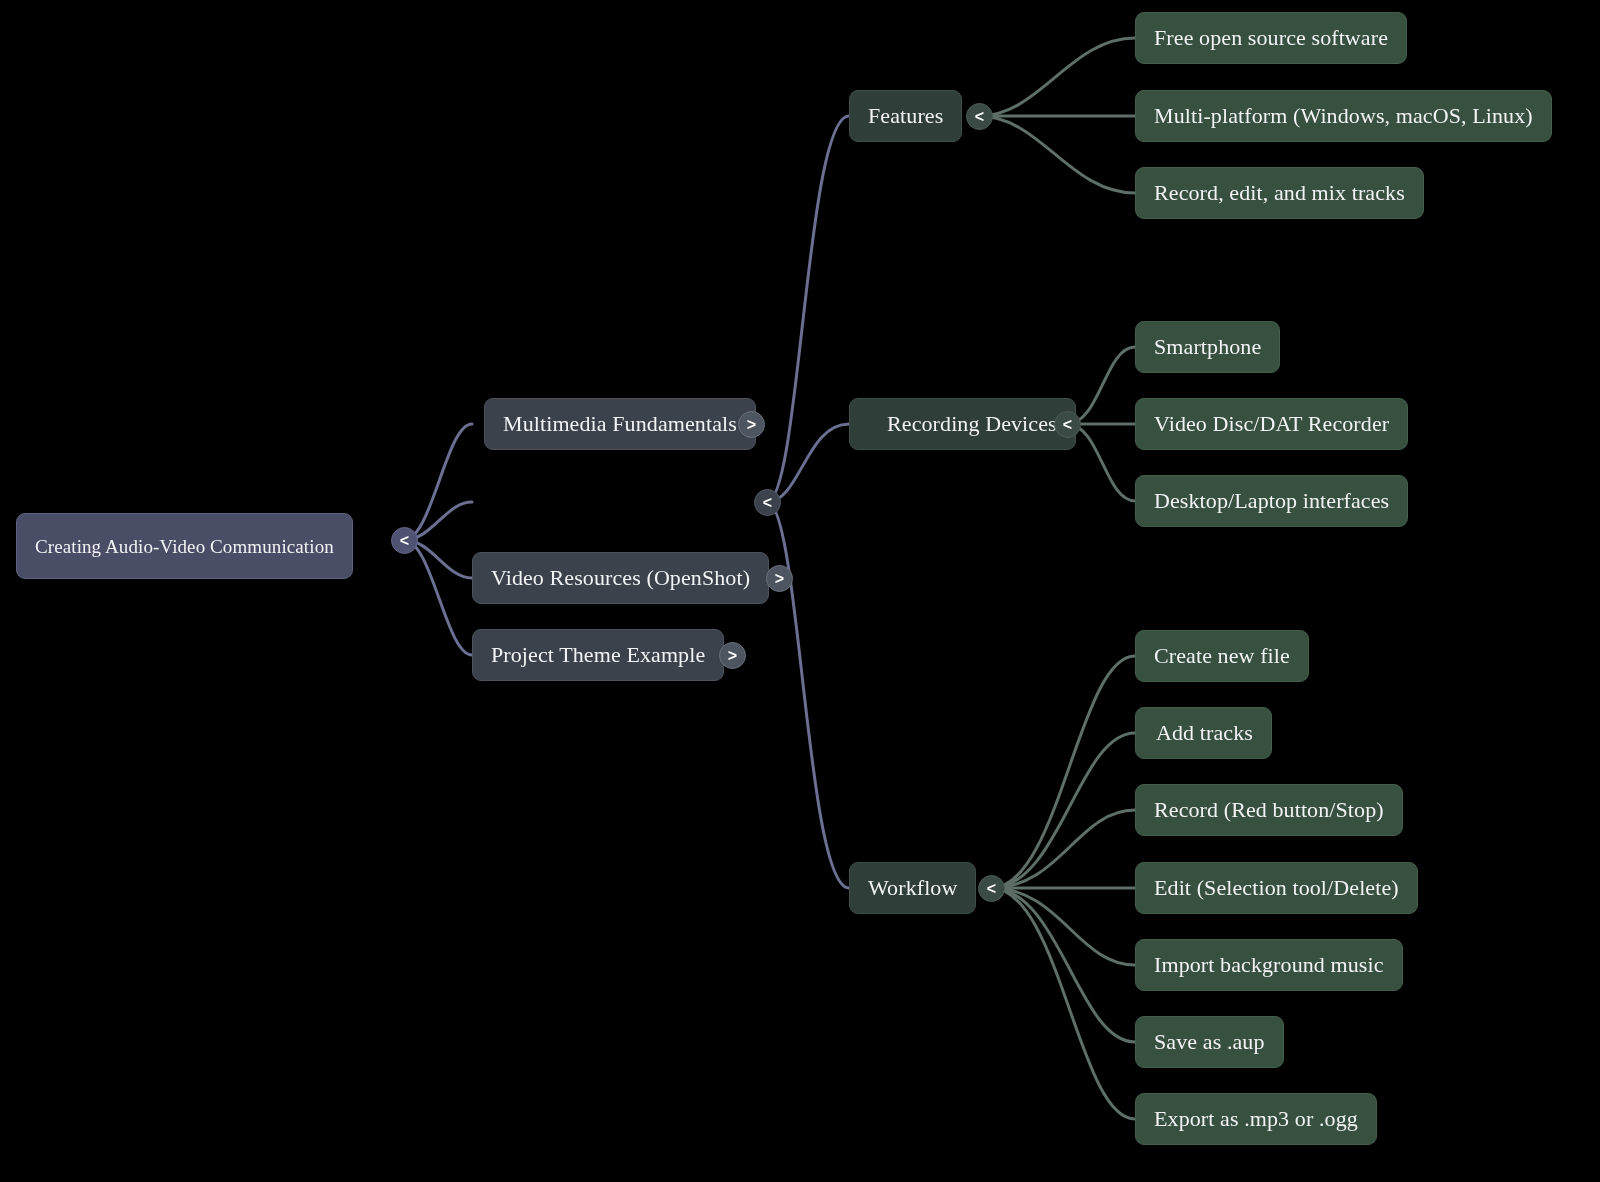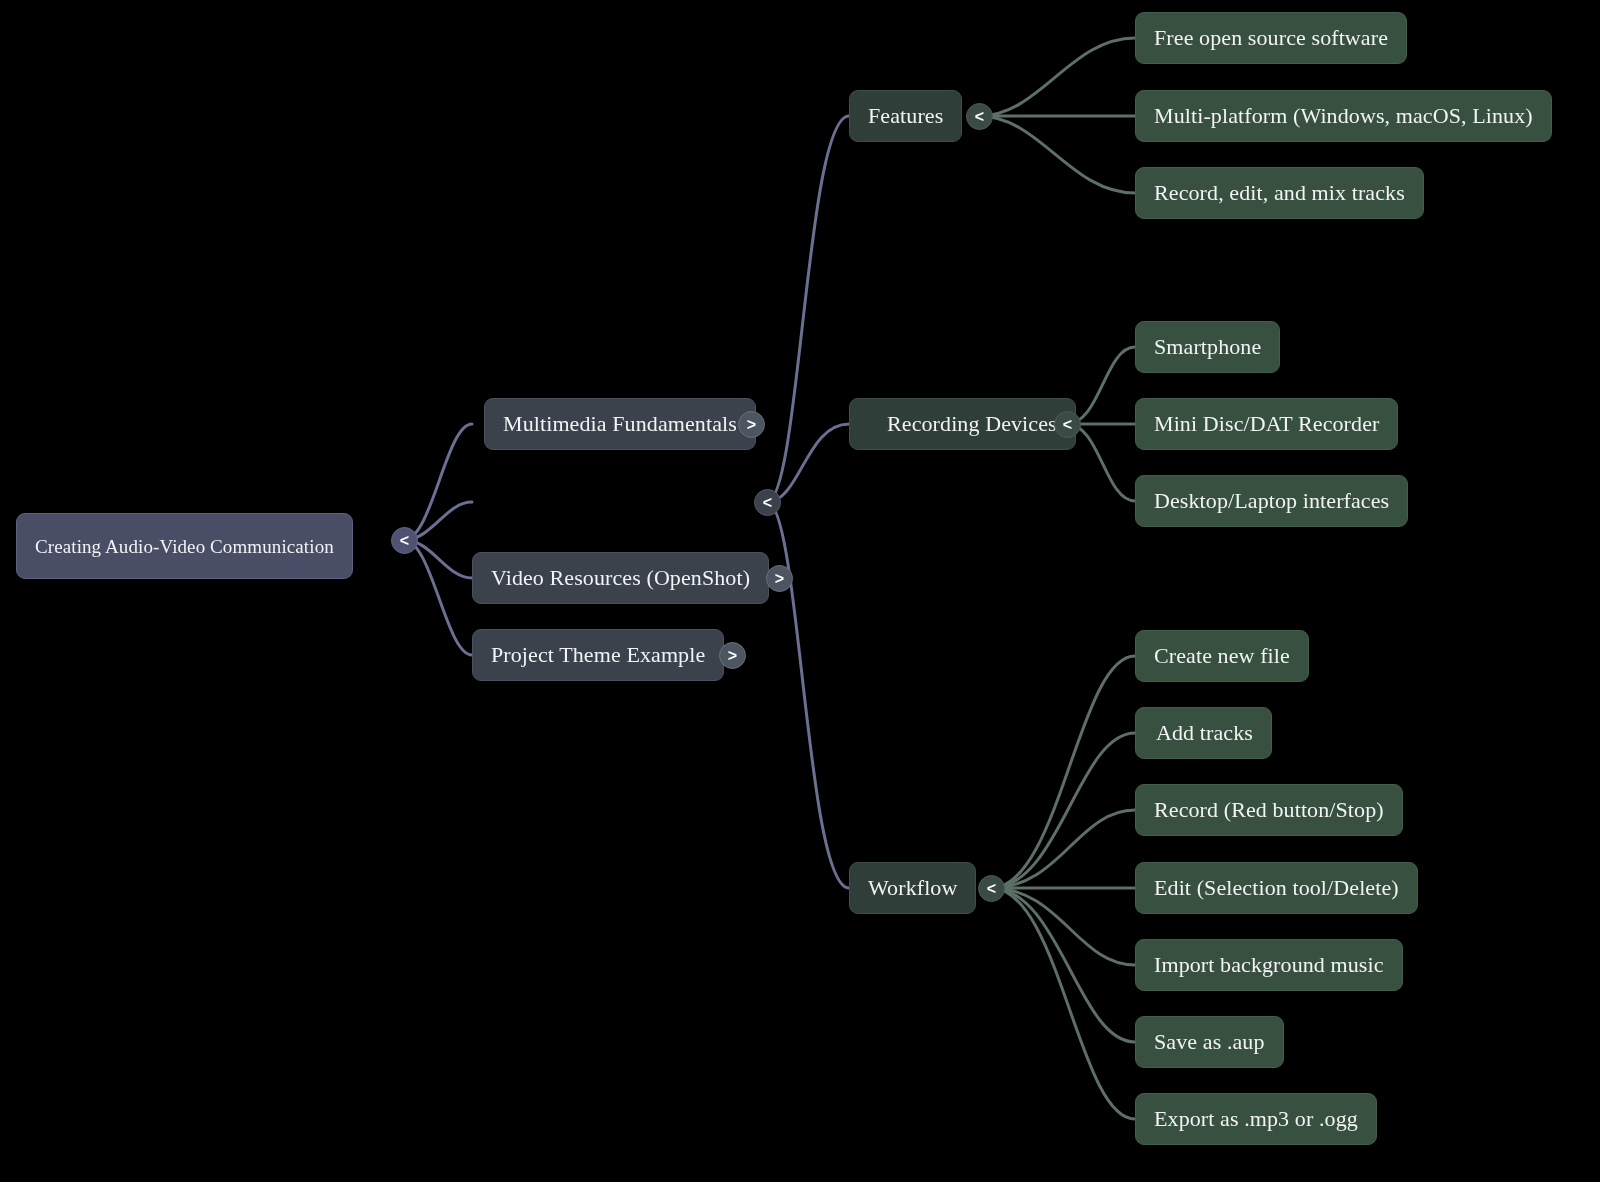--- a/index.html
+++ b/index.html
@@ -155,21 +155,21 @@
 
   <div class="node lvl3" style="left:849px; top:398px;padding-left:37px;">
     <span>Recording Devices</span>
   </div>
   <div class="toggle open-green" style="left:1054px; top:411px;">&lt;</div>
 
   <div class="node leaf" style="left:1135px; top:321px;">
     <span>Smartphone</span>
   </div>
   <div class="node leaf" style="left:1135px; top:398px;">
-    <span>Mini Disc/DAT Recorder</span>
+    <span>Video Disc/DAT Recorder</span>
   </div>
   <div class="node leaf" style="left:1135px; top:475px;">
     <span>Desktop/Laptop interfaces</span>
   </div>
 
   <div class="node lvl3" style="left:849px; top:862px;">
     <span>Workflow</span>
   </div>
   <div class="toggle open-green" style="left:978px; top:875px;">&lt;</div>
 

